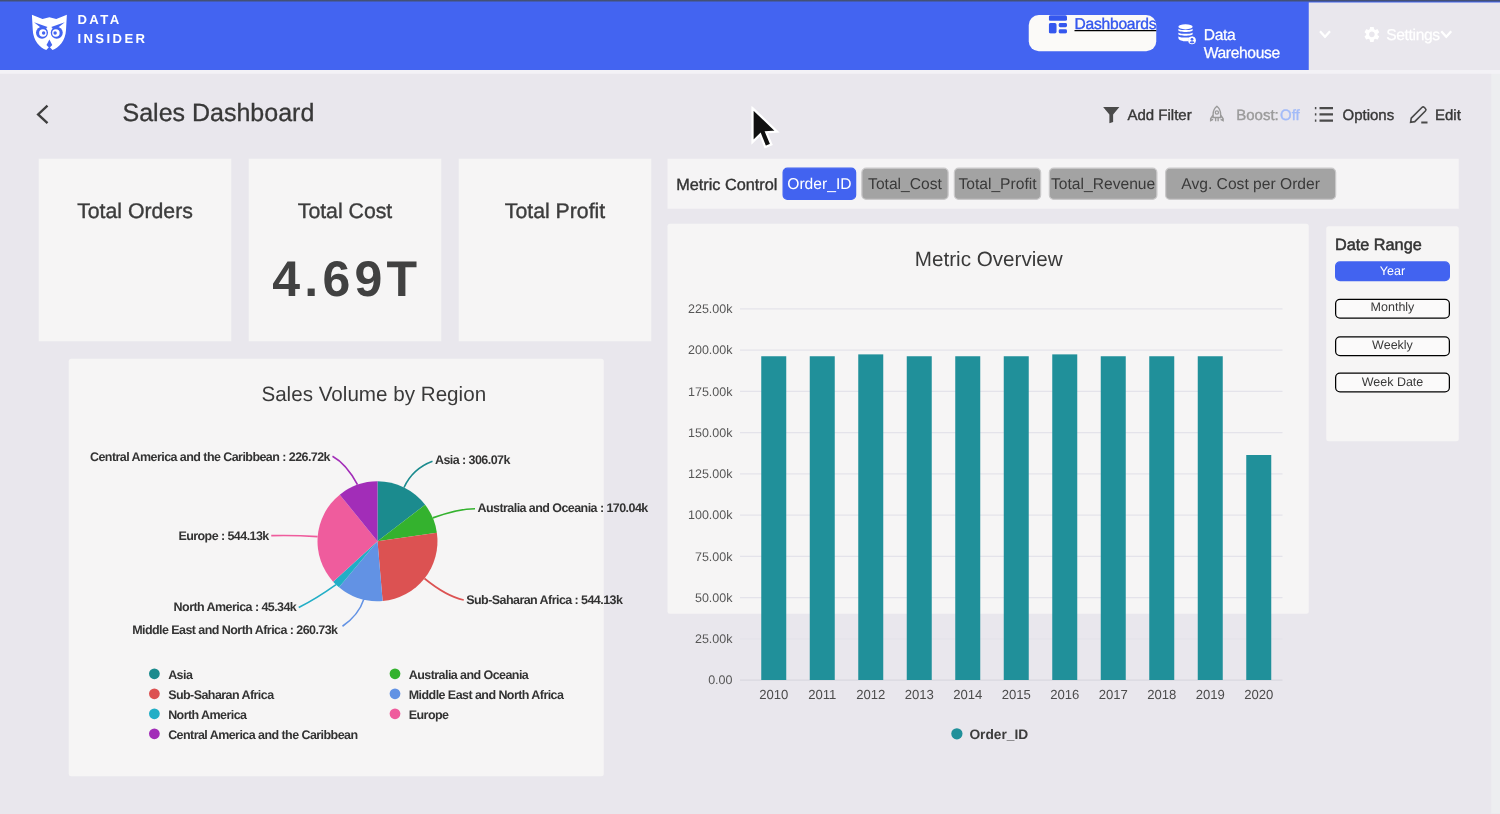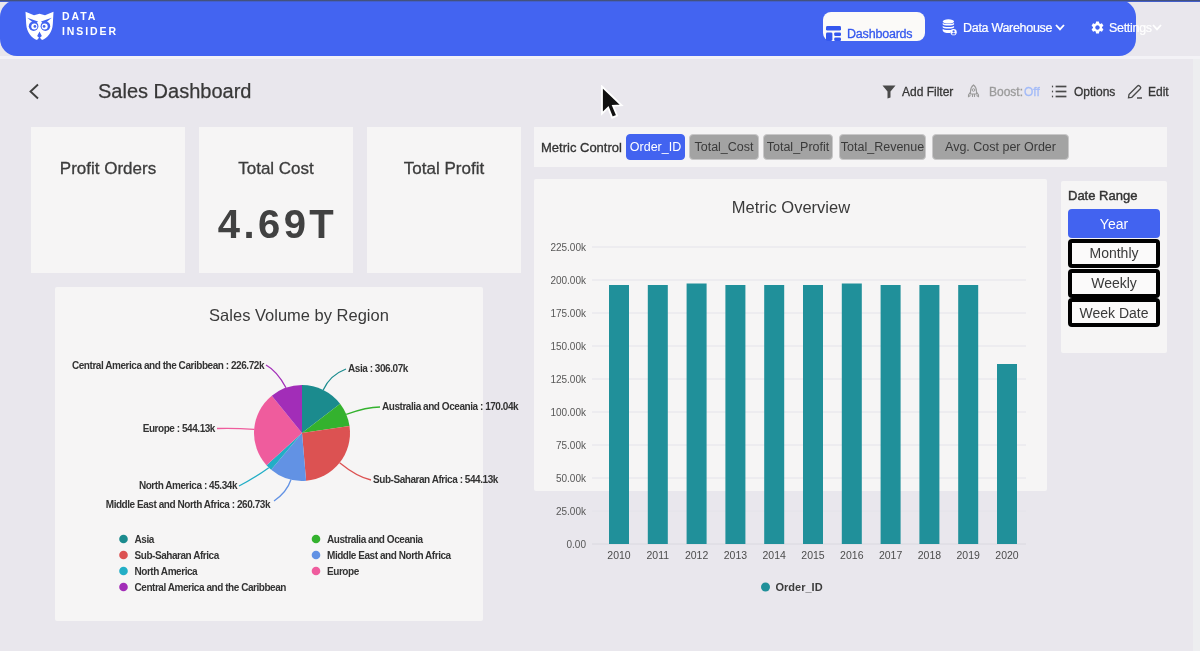--- a/index.html
+++ b/index.html
@@ -1,44 +1,44 @@
 <!DOCTYPE html>
 <html><head>
 <meta charset="utf-8">
 <style>
   * { margin:0; padding:0; box-sizing:border-box; }
   html,body { width:1200px; height:651px; overflow:hidden; }
   body { font-family:"Liberation Sans", sans-serif; background:#e9e7ed; position:relative; }
   .abs { position:absolute; }
   .card { position:absolute; background:#f6f5f5; border-radius:2px; }
   
-  #topbar { position:absolute; left:0; top:0; width:1136px; height:56px; background:#4364f1;border-radius:17px; }
+  #topbar { position:absolute; left:0; top:0; width:1047px; height:56px; background:#4364f1; }
   #topline { position:absolute; left:0; top:0; width:1200px; height:2px; background:linear-gradient(#434b57,#4365f1); }
   #logotext { position:absolute; left:62px; top:9px; color:#fff; font-size:10.5px; font-weight:bold; letter-spacing:1.9px; line-height:14.5px; }
-  #dashbtn { position:absolute; left:823px; top:12px; width:102px; height:29px; background:#fbfaf8; border-radius:8px; display:flex; align-items:flex-end; padding-left:3px; }
+  #dashbtn { position:absolute; left:823px; top:12px; width:102px; height:29px; background:#fbfaf8; border-radius:8px; display:flex; align-items:flex-start; padding-left:16px;text-decoration:underline; }
   #dashbtn span { color:#3457ee; font-size:12.5px; letter-spacing:-0.2px; margin-left:6px; -webkit-text-stroke:0.3px #3457ee; }
   .topitem { position:absolute; color:#fff; font-size:12.5px; letter-spacing:-0.3px; -webkit-text-stroke:0.2px #fff; }
   
   #pgtitle { position:absolute; left:59px; top:80px; font-size:20px; color:#383838;margin-left:39px; -webkit-text-stroke:0.25px #383838; }
   .tool { position:absolute; top:85px; font-size:12px; color:#373737; -webkit-text-stroke:0.3px #373737; }
   
   .stat { position:absolute; top:127px; width:154px; height:146px; background:#f6f5f5; text-align:center; }
   .stat .t { margin-top:32px; font-size:17px; color:#3c3c3c; -webkit-text-stroke:0.3px #3c3c3c; }
   .stat .v { margin-top:23px; font-size:40px; font-weight:bold; color:#414141; letter-spacing:3.4px; margin-left:3px; }
   
   #metricbar { position:absolute; left:534px; top:127px; width:633px; height:40px; background:#f5f4f5; }
   #metricbar .lbl { position:absolute; left:7px; top:13px; font-size:13px; color:#333; -webkit-text-stroke:0.3px #333; }
   .mbtn { position:absolute; top:7px; height:26px; border:1px solid #c9c8c9; border-radius:4px; background:#a3a3a3; color:#3a3a3a; font-size:12.5px; display:flex; align-items:center; justify-content:center; }
   .mbtn.sel { background:#4263f0; border-color:#4263f0; color:#fff; }
   
   #piecard { left:15px; top:287px; width:428px; height:334px;margin-left:40px; }
   #chartcard { left:534px; top:179px; width:513px; height:312px; }
   #datecard { left:1061px; top:181px; width:106px; height:172px; }
   #datecard .lbl { position:absolute; left:7px; top:7px; font-size:13px; color:#333; -webkit-text-stroke:0.4px #333; }
-  .dbtn { position:absolute; left:7px; width:92px; height:29px; border:4px solid #000000; border-radius:4px; background:#fbfafa; color:#3a3a3a; font-size:14px; display:flex; align-items:center; justify-content:center; }
+  .dbtn { position:absolute; left:7px; width:92px; height:16px; border:1px solid #000000; border-radius:4px; background:#fbfafa; color:#3a3a3a; font-size:10px; display:flex; align-items:center; justify-content:center; }
   .dbtn.sel { background:#4263f0; border-color:#4263f0; color:#fff; }
   #rightstrip { position:absolute; right:0; top:56px; width:7px; height:595px; background:#edeef0; }
   #underbar { position:absolute; left:0; top:56px; width:1200px; height:3px; background:#f3f2f6; }
 </style>
 </head>
 <body>
   <div id="rightstrip"></div>
   <div id="underbar"></div>
   <div id="topbar">
     <div id="topline"></div>
@@ -112,21 +112,21 @@
     </g>
   </svg>
   <div class="tool" style="left:1074px">Options</div>
   <svg class="abs" style="left:1127px;top:84px" width="16" height="16" viewBox="0 0 16 16">
     <path d="M2,10.5 L10.5,2 C11,1.5 12,1.5 12.5,2 L13.3,2.8 C13.8,3.3 13.8,4.3 13.3,4.8 L4.8,13.3 L1.5,13.8 Z" fill="none" stroke="#4a4a4a" stroke-width="1.3"></path>
     <line x1="10" y1="14" x2="15" y2="14" stroke="#4a4a4a" stroke-width="1.5"></line>
   </svg>
   <div class="tool" style="left:1148px">Edit</div>
 
   <div class="stat" style="left:31px">
-    <div class="t">Profit Orders</div>
+    <div class="t">Total Orders</div>
   </div>
   <div class="stat" style="left:199px">
     <div class="t">Total Cost</div>
     <div class="v">4.69T</div>
   </div>
   <div class="stat" style="left:367px">
     <div class="t">Total Profit</div>
   </div>
 
   <div id="metricbar">

